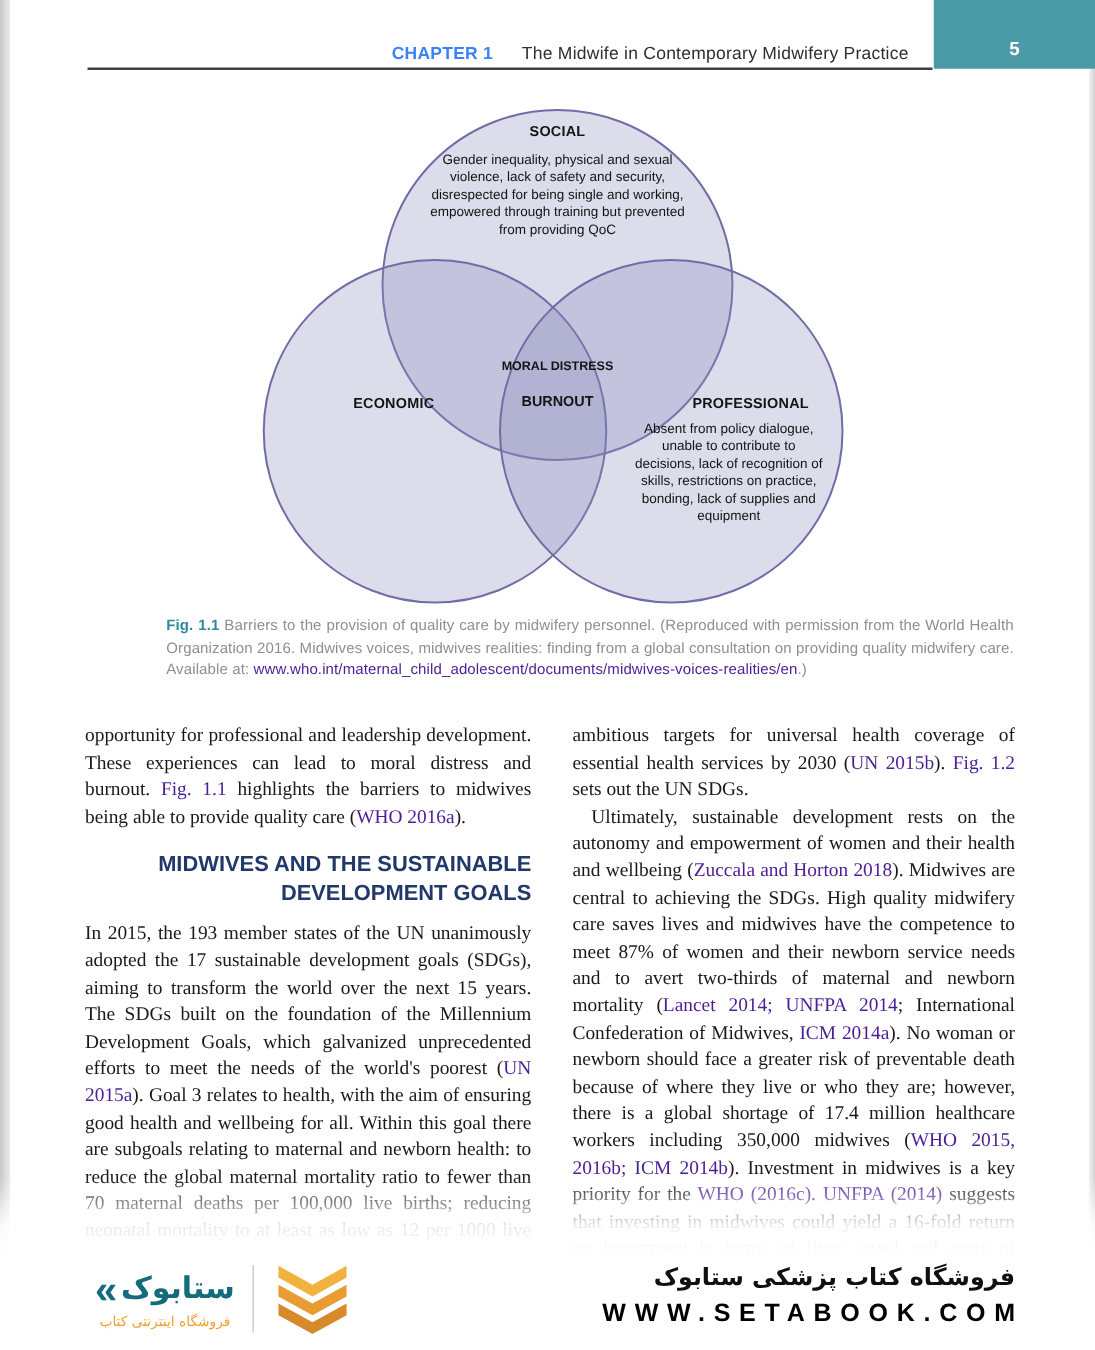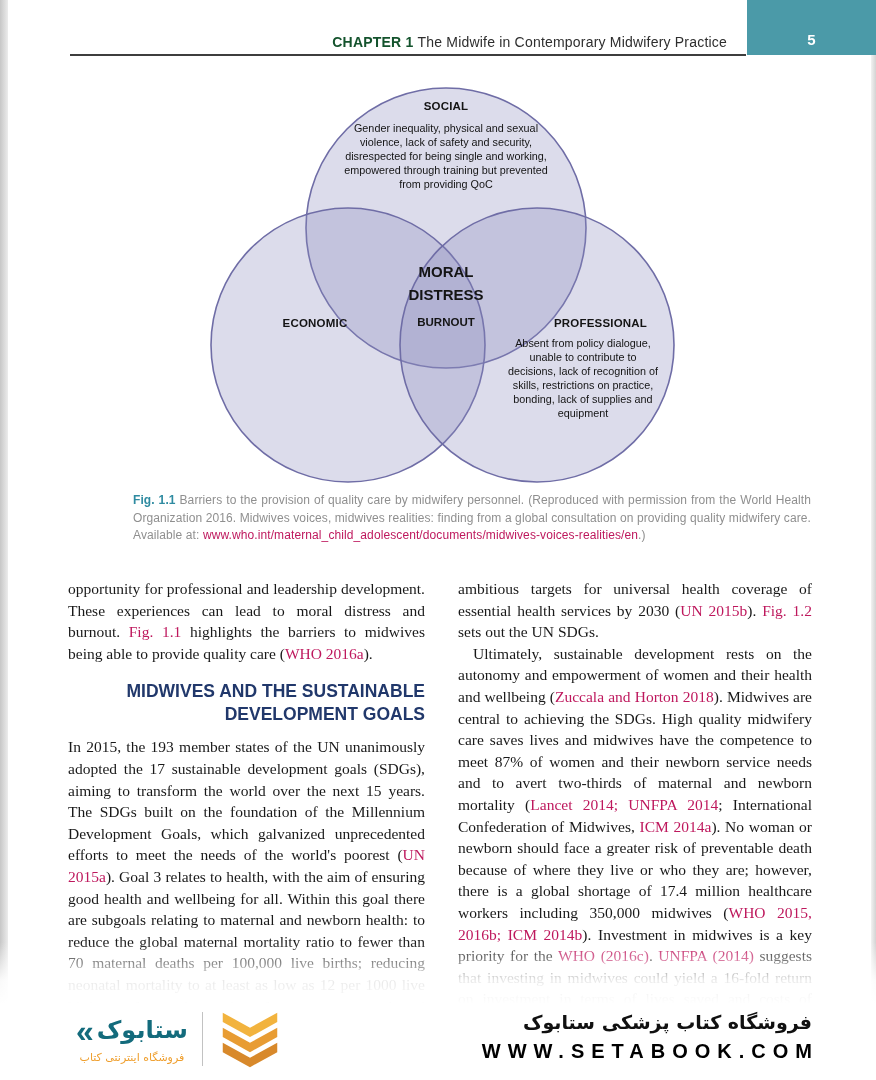--- a/index.html
+++ b/index.html
@@ -15,46 +15,46 @@
 
   
   .edge-left  { position:absolute; left:0; top:0; width:8px; height:1003px;
                 background:linear-gradient(to right,#c7c7c7,#ececec); }
   .edge-right { position:absolute; right:0; top:55px; width:5px; height:948px;
                 background:linear-gradient(to left,#d3d3d3,#f2f2f2); }
 
   
   .header-text { position:absolute; top:34px; left:70px; width:657px;
                  text-align:right; font-size:14px; color:#2e2e2e; letter-spacing:.2px; }
-  .chapter-label { color:#14532d; font-weight:bold; margin-right:4px; }
+  .chapter-label { color:#3b82f6; font-weight:bold; margin-right:23px; }
   .header-rule { position:absolute; top:54px; left:70px; width:676px; height:2px; background:#3e3e3e; }
   .page-box { position:absolute; top:0; left:747px; width:129px; height:55px;
               background:#4b9aa8; color:#fff; font-weight:bold; font-size:15px;
               display:flex; align-items:flex-end; justify-content:center; padding-bottom:7px; }
 
   
   .venn-svg { position:absolute; left:180px; top:80px; }
   .vt { position:absolute; text-align:center; color:#141414; }
   .vt-title { font-weight:bold; font-size:11.5px; letter-spacing:.2px; }
   .vt-body  { font-size:10.8px; line-height:1.3; }
   .social-title       { left:346px; top:100px; width:200px; }
   .social-text        { left:338px; top:121px; width:216px; }
   .economic-title     { left:250px; top:317px; width:130px; }
   .economic-text      { left:241px; top:336px; width:148px; }
   .professional-title { left:528px; top:317px; width:145px; }
   .professional-text  { left:506px; top:336px; width:154px; }
-  .center-top    { left:399px; top:261px; width:94px; font-weight:bold; font-size:15px; line-height:1.5; }
+  .center-top    { left:399px; top:286px; width:94px; font-weight:bold; font-size:10px; line-height:1.5; }
   .center-bottom { left:399px; top:316px; width:94px; font-weight:bold; font-size:11.5px; }
 
   
   .figure-caption { position:absolute; left:133px; top:492px; width:678px;
                     font-size:12px; line-height:17.5px; color:#8f8f8f;
                     text-align:justify; letter-spacing:.1px; }
   .figlab { color:#2f8ba1; font-weight:bold; }
-  .lnk    { color:#be185d; cursor:pointer; }
+  .lnk    { color:#4c1d95; cursor:pointer; }
 
   
   .col { position:absolute; top:578px; font-family:"Liberation Serif", serif;
          font-size:15.5px; line-height:21.6px; color:#191919; text-align:justify; }
   .col-left  { left:68px;  width:357px; }
   .col-right { left:458px; width:354px; }
   .col p { margin:0; }
   .indent { text-indent:15px; }
   .section-heading { font-family:"Liberation Sans", sans-serif; font-weight:bold;
                      font-size:17.5px; line-height:23px; color:#21386b;

